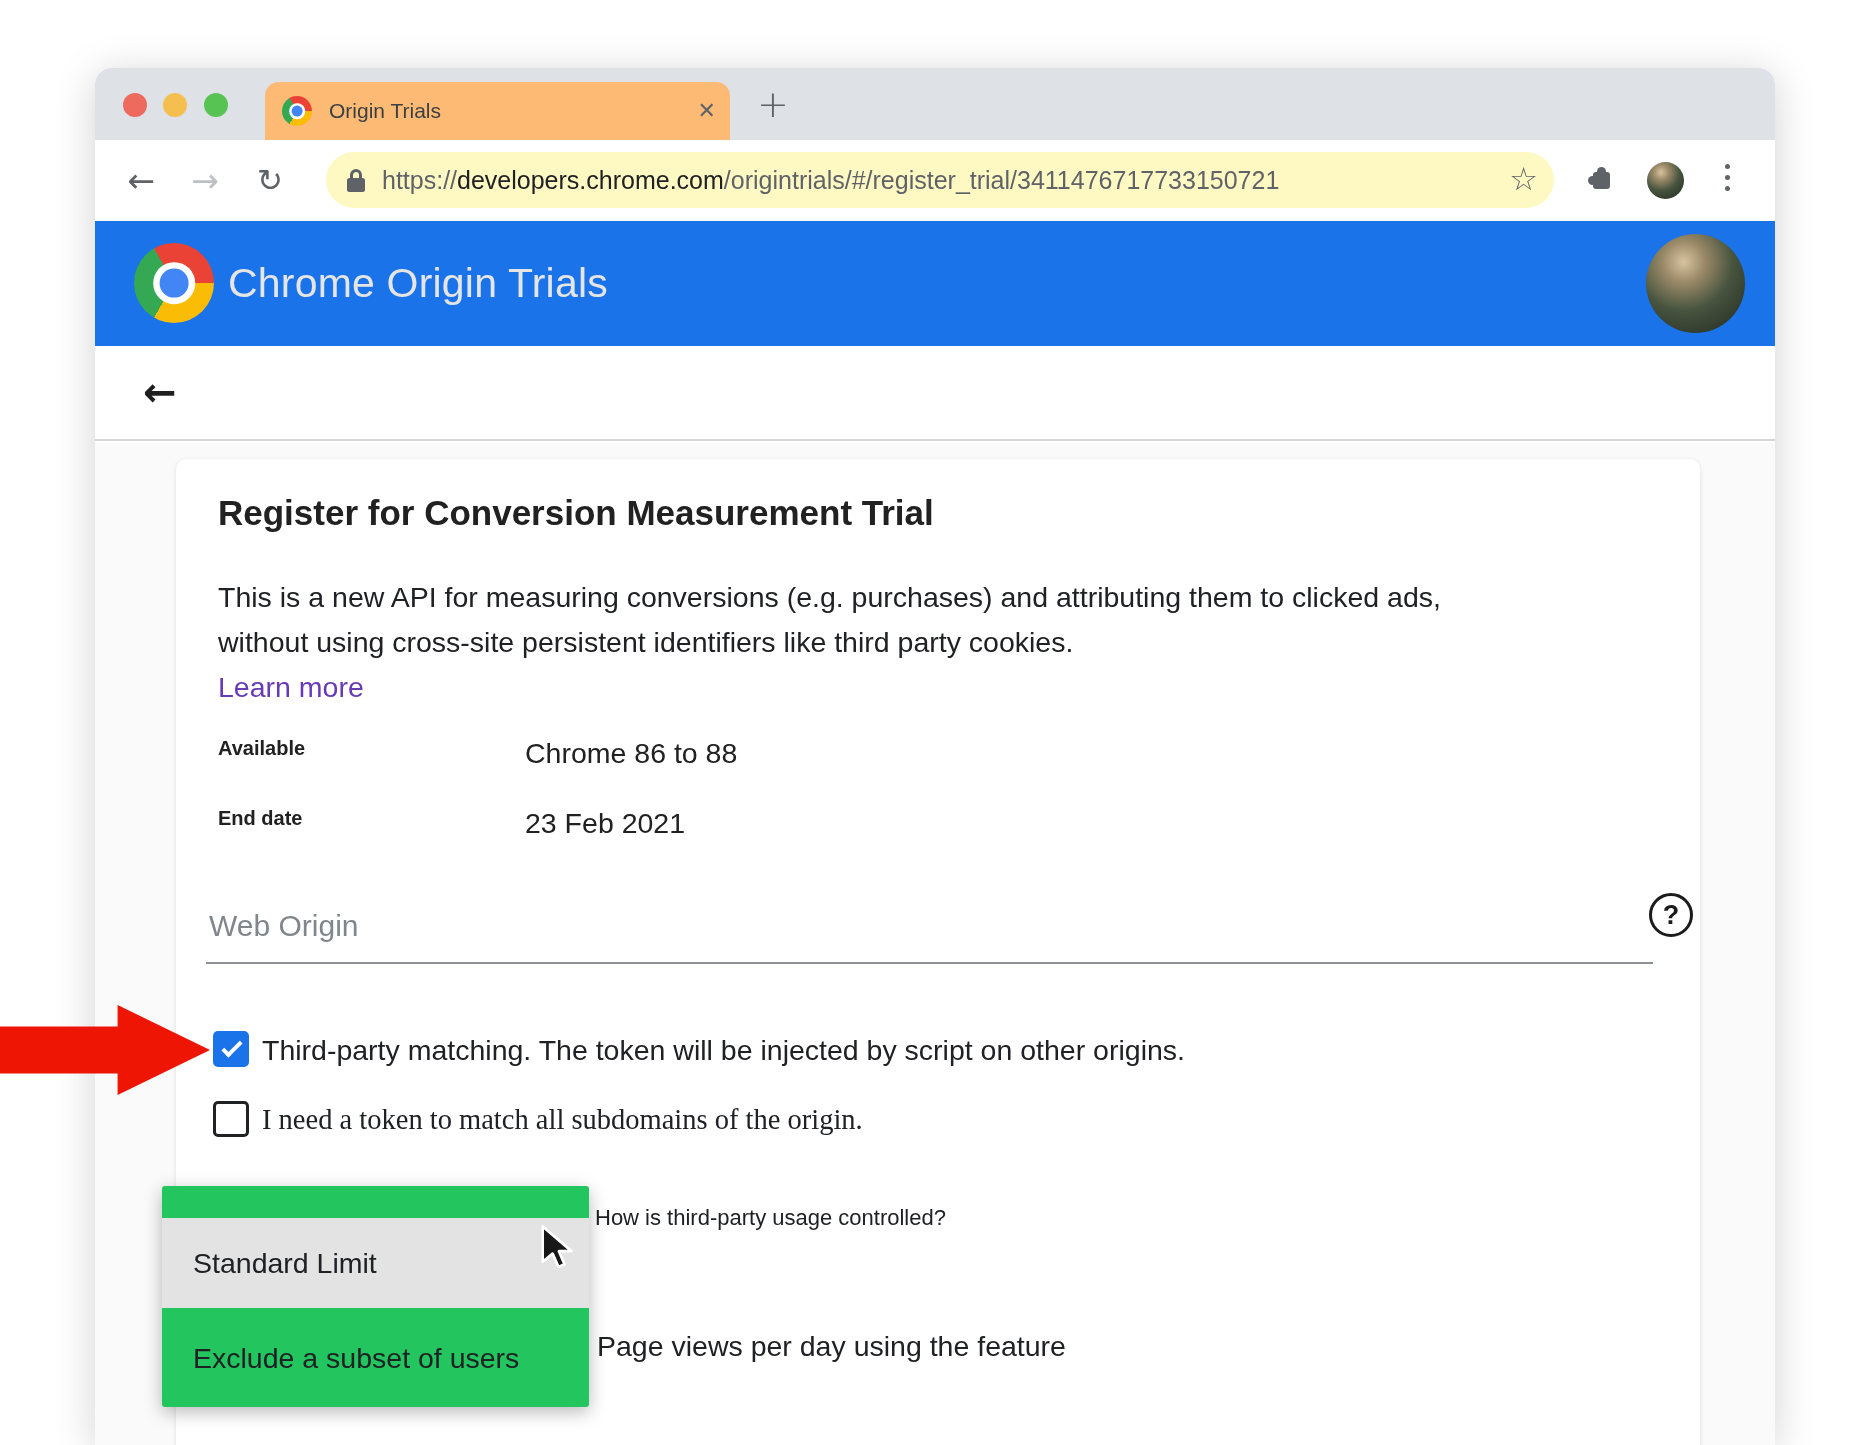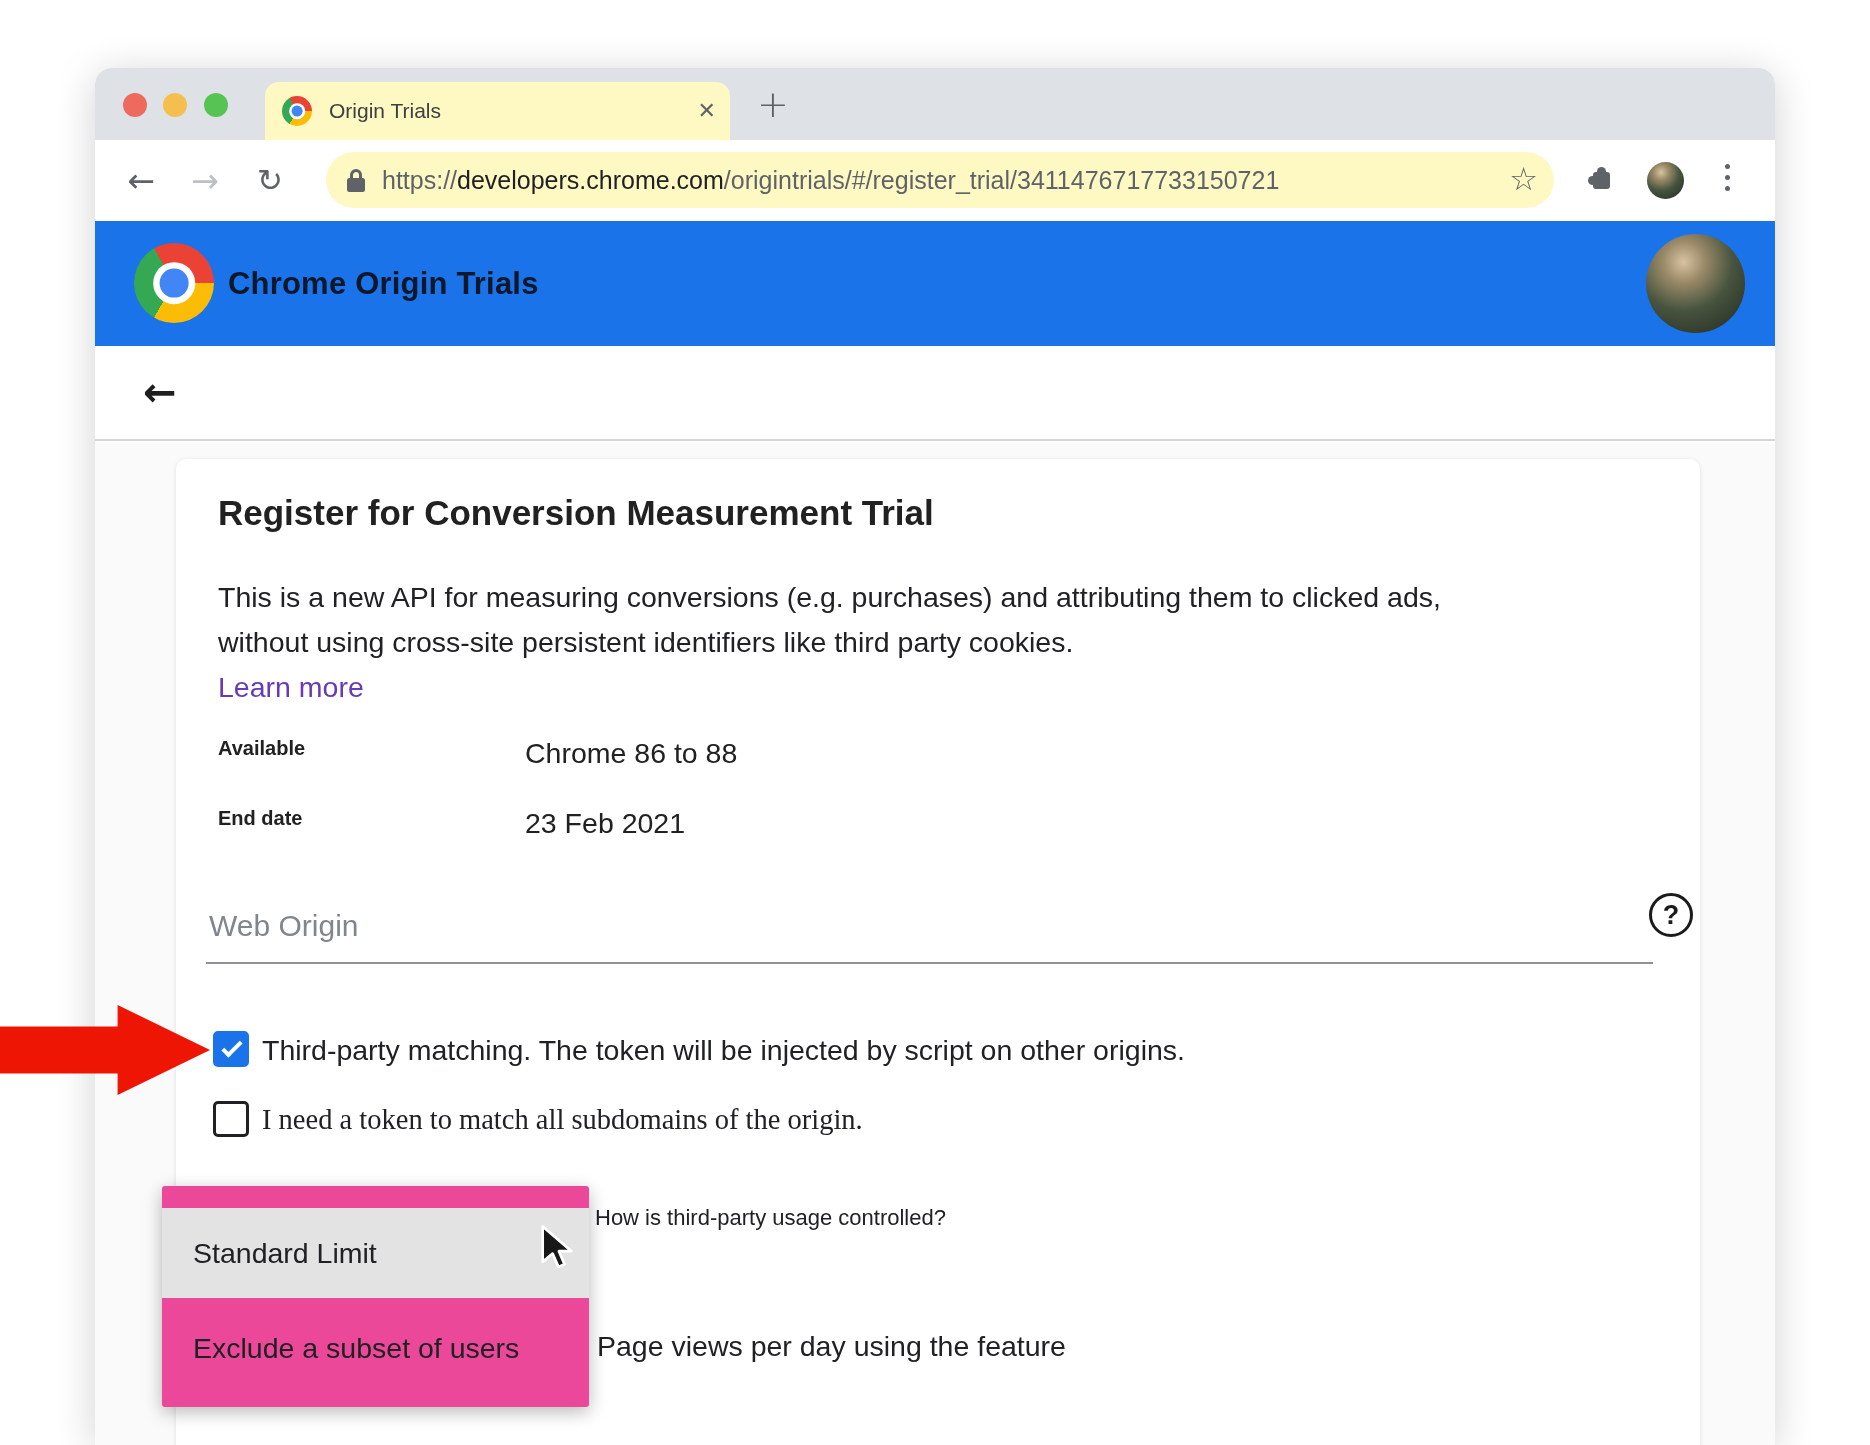--- a/index.html
+++ b/index.html
@@ -13,21 +13,21 @@
     box-shadow:0 6px 40px rgba(0,0,0,.18); }
 
   
   .tabstrip { position:absolute; left:0; top:0; width:100%; height:72px;
     background:#dee1e6; border-radius:16px 16px 0 0; }
   .light { position:absolute; top:25px; width:24px; height:24px; border-radius:50%; }
   .light.red { left:28px; background:#ee6a5e; }
   .light.yellow { left:68px; background:#f5bf4f; }
   .light.green { left:109px; background:#57c353; }
   .tab { position:absolute; left:170px; top:14px; width:465px; height:58px;
-    background:#fef9c3; border-radius:14px 14px 0 0; }
+    background:#fdba74; border-radius:14px 14px 0 0; }
   .tab-title { position:absolute; left:64px; top:0; line-height:58px; font-size:21px; color:#3c4043; }
   .tab-close { position:absolute; right:14px; top:0; line-height:58px; font-size:22px; color:#5f6368; }
   .newtab { position:absolute; left:662px; top:2px; font-size:38px; font-weight:300;
     color:#5f6368; line-height:68px; }
 
   
   .chrome-logo { border-radius:50%;
     background:conic-gradient(from 90deg,#fbbc05 0 120deg,#34a853 120deg 240deg,#ea4335 240deg 360deg); }
   .chrome-logo::before { content:""; position:absolute; left:50%; top:50%;
     width:52%; height:52%; transform:translate(-50%,-50%); background:#fff; border-radius:50%; }
@@ -57,22 +57,22 @@
     border-radius:50%; background:#5f6368; }
   .avatar { border-radius:50%;
     background:radial-gradient(circle at 38% 28%, #d8c3a0 0%, #9b8a68 22%, #47543f 52%, #20281f 100%); }
   .avatar.small { position:absolute; left:1552px; top:22px; width:37px; height:37px; }
   .dots { position:absolute; left:1630px; top:24px; width:6px; }
   .dots i { display:block; width:5px; height:5px; border-radius:50%; background:#5f6368; margin:0 0 6px 0; }
 
   
   .app-header { position:absolute; left:0; top:153px; width:100%; height:125px; background:#1a73e8; }
   .app-logo { position:absolute; left:39px; top:22px; width:80px; height:80px; }
-  .app-title { position:absolute; left:133px; top:0; line-height:125px; color:#0f172a;
-    font-size:31px; font-weight:700; letter-spacing:.2px; }
+  .app-title { position:absolute; left:133px; top:0; line-height:125px; color:#e5e5e5;
+    font-size:41px; font-weight:400; letter-spacing:.2px; }
   .avatar.big { position:absolute; left:1551px; top:13px; width:99px; height:99px; }
 
   
   .nav-row { position:absolute; left:0; top:278px; width:100%; height:95px; background:#fff;
     border-bottom:2px solid #d6d6d6; }
   .page-back { position:absolute; left:48px; top:0; line-height:93px; font-size:40px;
     font-weight:700; color:#1f1f1f; }
   .content-bg { position:absolute; left:0; top:375px; width:100%; height:1002px; background:#fafafa; }
 
   
@@ -98,22 +98,22 @@
     border-left:4px solid #fff; border-bottom:4px solid #fff; transform:rotate(-45deg); }
   .cb.checked .mark { display:block; }
   .cb1 { top:572px; } .cb2 { top:642px; }
   .cb-label { position:absolute; left:86px; font-size:28.5px; color:#202124; white-space:nowrap; }
   .cbl1 { top:575px; } .cbl2 { top:645px;font-family:Liberation Serif, serif; }
 
   .usage-q { position:absolute; left:419px; top:746px; font-size:22px; color:#202124; white-space:nowrap; }
   .usage-h { position:absolute; left:421px; top:871px; font-size:28.5px; color:#202124; white-space:nowrap; }
 
   
-  .menu { position:absolute; left:162px; top:1186px; width:427px; height:221px; background:#ec4899;
-    border-radius:3px; box-shadow:0 5px 18px rgba(0,0,0,.28); z-index:50; padding-top:22px; }
+  .menu { position:absolute; left:162px; top:1186px; width:427px; height:221px; background:#22c55e;
+    border-radius:3px; box-shadow:0 5px 18px rgba(0,0,0,.28); z-index:50; padding-top:32px; }
   .option { position:relative; height:90px; display:flex; align-items:center;
     padding-left:31px; font-size:28.5px; color:#202124; }
   .option.highlighted { background:#e3e3e3; }
   .option:last-child { height:100px; }
 
   
   .red-arrow { position:absolute; left:0; top:1005px; width:210px; height:90px; background:#ee1505;
     clip-path:polygon(0 24%, 56% 24%, 56% 0%, 100% 50%, 56% 100%, 56% 76%, 0 76%);
     filter:drop-shadow(2px 3px 2px rgba(0,0,0,.25)); z-index:60; }
 

